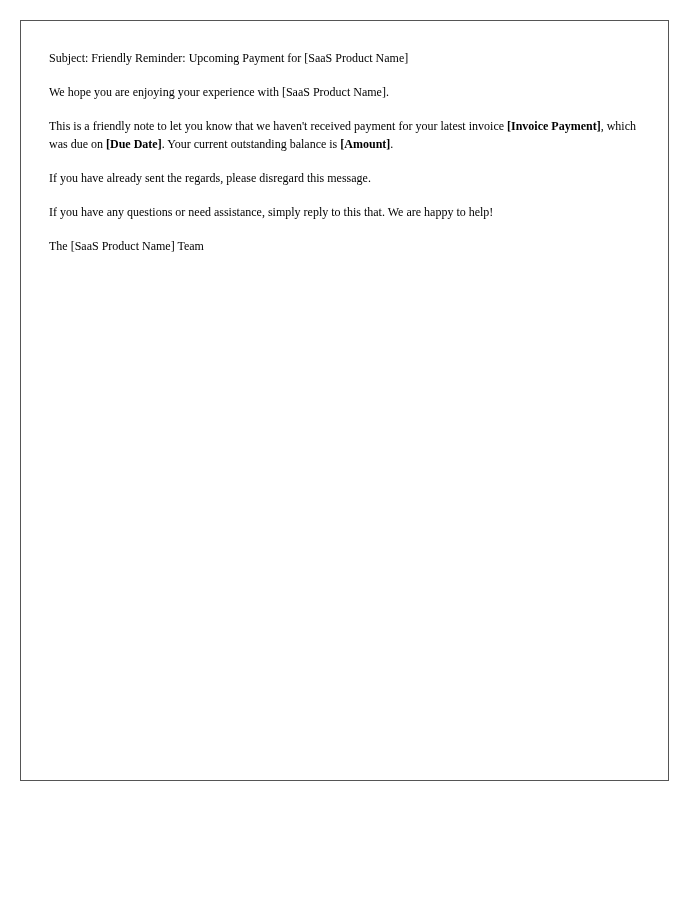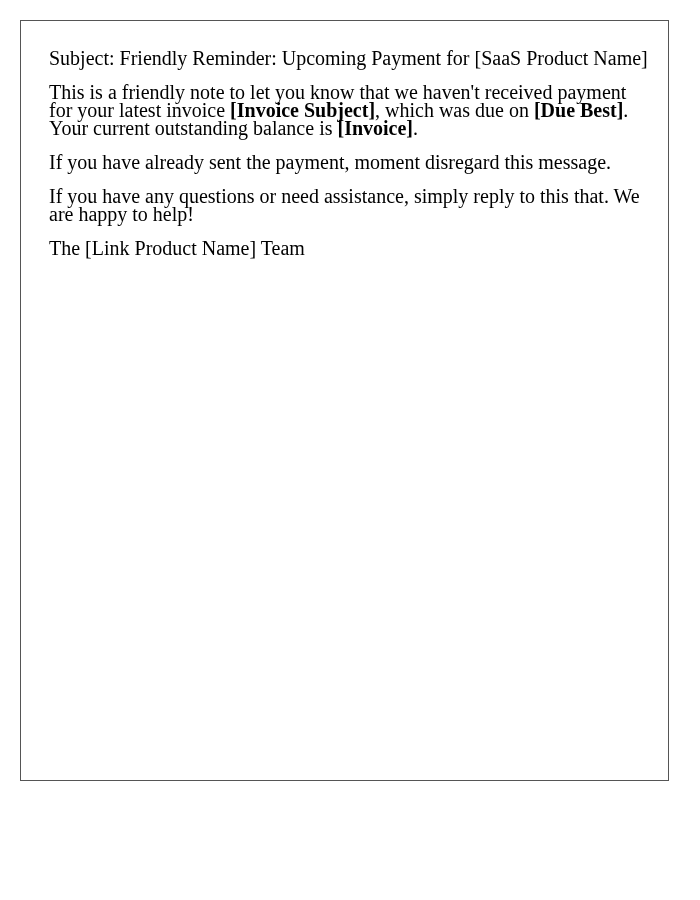--- a/index.html
+++ b/index.html
@@ -1,27 +1,28 @@
 <!DOCTYPE html>
 <html><head>
 <meta charset="utf-8">
 <style>
   html, body { margin:0; padding:0; background:#fff; }
   body { width:700px; height:900px; position:relative; font-family:"Liberation Serif","DejaVu Serif",serif; color:#000; }
   .letter {
     position:absolute; left:20px; top:20px; width:599px; height:719px;
     border:1px solid #555; padding:20px 20px 20px 28px; box-sizing:content-box;
   }
-  .letter p { margin:0 0 16px 0; font-size:20px; line-height:18px;font-family:Liberation Serif, serif; }
+  .letter p { margin:0 0 16px 0; font-size:12px; line-height:18px;font-family:Liberation Serif, serif; }
   .letter p:first-child { margin-top:8px; }
   a { color:#0000cc; text-decoration:underline; }
   b { font-weight:bold; }
 </style>
 </head>
 <body>
 
 <div class="letter">
   <p>Subject: Friendly Reminder: Upcoming Payment for [SaaS Product Name]</p>
-  <p><span>This is a friendly note to let you know that we haven't received payment for your latest invoice </span><b>[Invoice Subject]</b><span>, which was due on </span><b>[Due Best]</b><span>. Your current outstanding balance is </span><b>[Invoice]</b><span>.</span></p>
-  <p>If you have already sent the payment, moment disregard this message.</p>
+  <p>We hope you are enjoying your experience with [SaaS Product Name].</p>
+  <p><span>This is a friendly note to let you know that we haven't received payment for your latest invoice </span><b>[Invoice Payment]</b><span>, which was due on </span><b>[Due Date]</b><span>. Your current outstanding balance is </span><b>[Amount]</b><span>.</span></p>
+  <p>If you have already sent the regards, please disregard this message.</p>
   <p>If you have any questions or need assistance, simply reply to this that. We are happy to help!</p>
-  <p>The [Link Product Name] Team</p>
+  <p>The [SaaS Product Name] Team</p>
 </div>
 
 </body></html>

